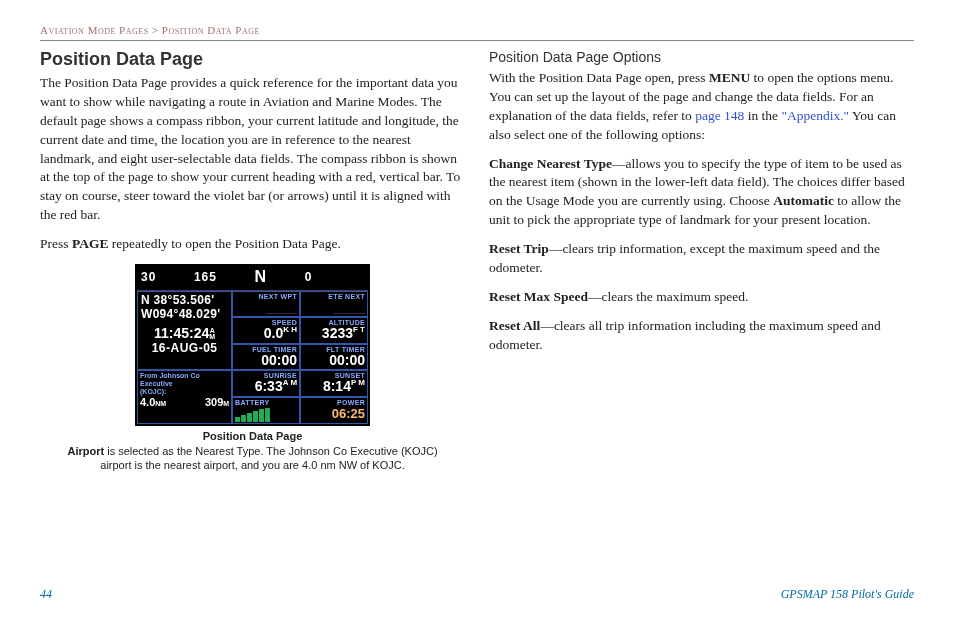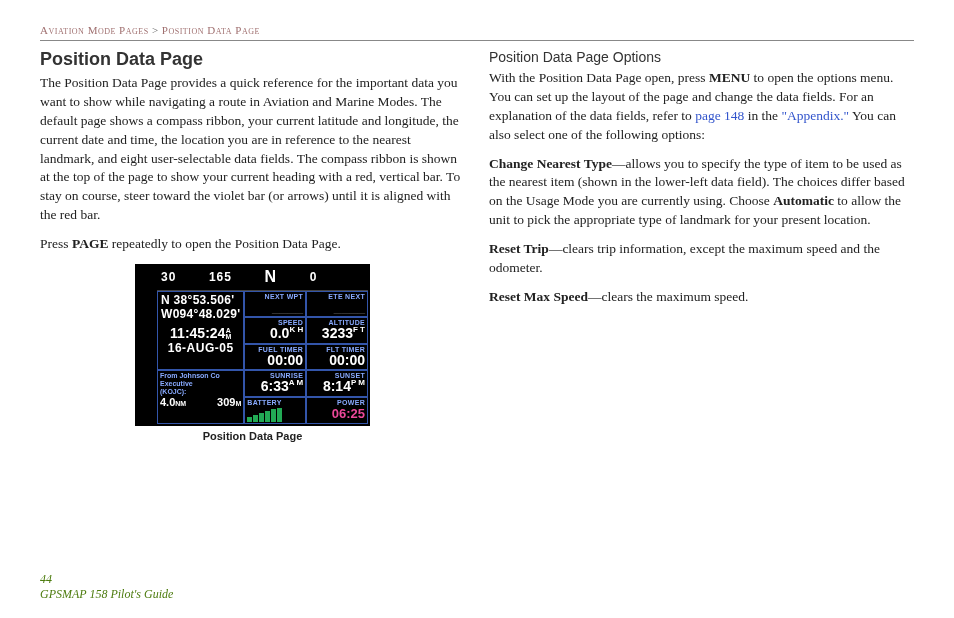--- a/index.html
+++ b/index.html
@@ -72,33 +72,31 @@
   .caption-text .b { font-weight: bold; }
   .footer {
     position: absolute;
     bottom: 16px;
     left: 40px;
     right: 40px;
     display: flex;
     justify-content: space-between;
     font-style: italic;
     font-size: 12px;
-    color: #4d7c0f;
-    flex-direction: column;
+    color: #0369a1;
   }
 
   
   .device {
     width: 235px;
     margin: 0 auto;
     background: #000;
     border: 2px solid #000;
     font-family: 'Arial Black', Arial, sans-serif;
     color: #fff;
-    padding-left: 20px;
   }
   .ribbon {
     display: flex;
     align-items: center;
     justify-content: space-between;
     background: #000;
     color: #fff;
     font-size: 12px;
     font-weight: bold;
     padding: 2px 4px 4px 4px;
@@ -168,21 +166,21 @@
     text-align: left;
   }
   .from-row {
     display: flex;
     justify-content: space-between;
     align-items: baseline;
     margin-top: 1px;
   }
   .from-row span { font-size: 11px; font-weight: 900; }
   .from-row .u { font-size: 7px; }
-  .pwr-val { color: #ec4899; font-size: 13px; font-weight: 900; text-align: right; }
+  .pwr-val { color: #fdba74; font-size: 13px; font-weight: 900; text-align: right; }
   .batt {
     display: flex;
     align-items: flex-end;
     gap: 1px;
     height: 14px;
     margin-top: 2px;
   }
   .batt div { width: 5px; background: #2a5; }
 </style>
 </head>
@@ -281,36 +279,42 @@
                 <div style="height:100%"></div>
             </div>
           </div>
           <div class="cell">
             <div class="cell-label">POWER</div>
             <div class="pwr-val">06:25</div>
           </div>
         </div>
       </div>
       <div class="caption-title">Position Data Page</div>
+      <div class="caption-text">
+        <span class="b">Airport</span><span> is selected as the Nearest Type. The Johnson Co Executive (KOJC) airport is the nearest airport, and you are 4.0 nm NW of KOJC.</span>
+      </div>
     </div>
   </div>
 
   <div class="col">
     <h2>Position Data Page Options</h2>
     <p>
       <span>With the Position Data Page open, press </span><span class="bold">MENU</span><span> to open the options menu. You can set up the layout of the page and change the data fields. For an explanation of the data fields, refer to </span><span class="link">page 148</span><span> in the </span><span class="link">"Appendix."</span><span> You can also select one of the following options:</span>
     </p>
     <p>
       <span class="bold">Change Nearest Type</span><span>—allows you to specify the type of item to be used as the nearest item (shown in the lower-left data field). The choices differ based on the Usage Mode you are currently using. Choose </span><span class="bold">Automatic</span><span> to allow the unit to pick the appropriate type of landmark for your present location.</span>
     </p>
     <p>
       <span class="bold">Reset Trip</span><span>—clears trip information, except the maximum speed and the odometer.</span>
     </p>
     <p>
       <span class="bold">Reset Max Speed</span><span>—clears the maximum speed.</span>
+    </p>
+    <p>
+      <span class="bold">Reset All</span><span>—clears all trip information including the maximum speed and odometer.</span>
     </p>
   </div>
 
 </div>
 
 <div class="footer">
   <span>44</span>
   <span>GPSMAP 158 Pilot's Guide</span>
 </div>
 

